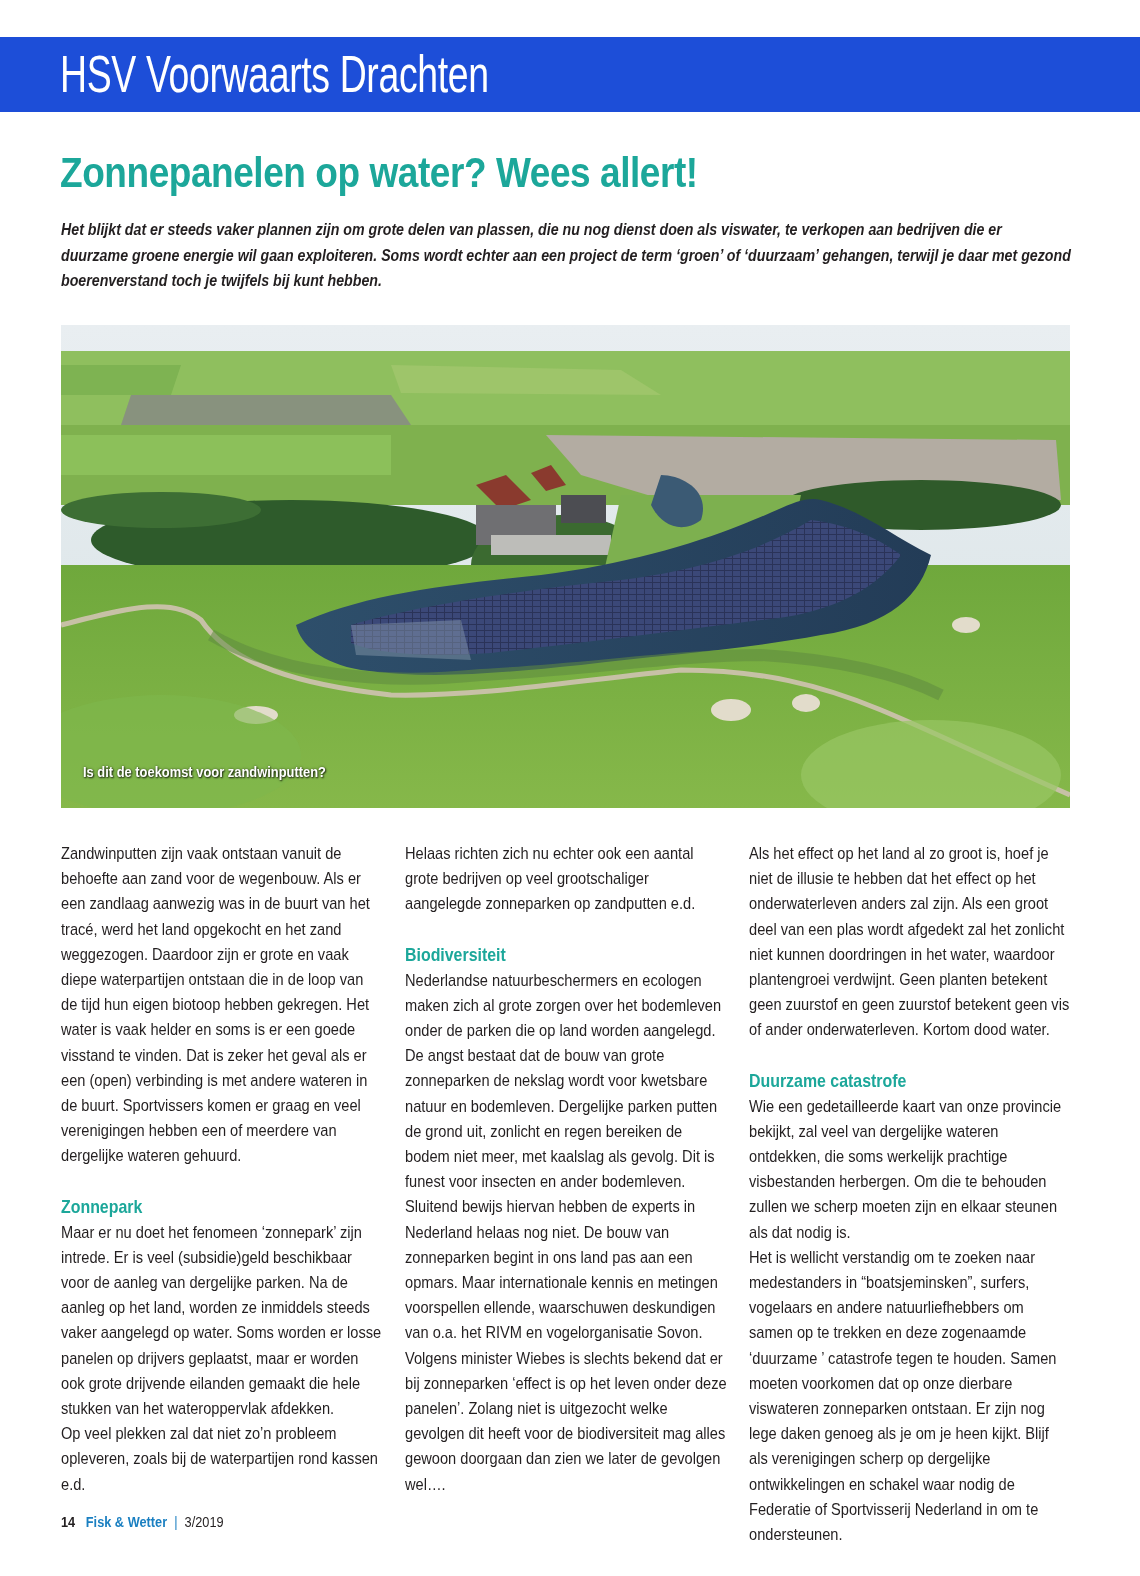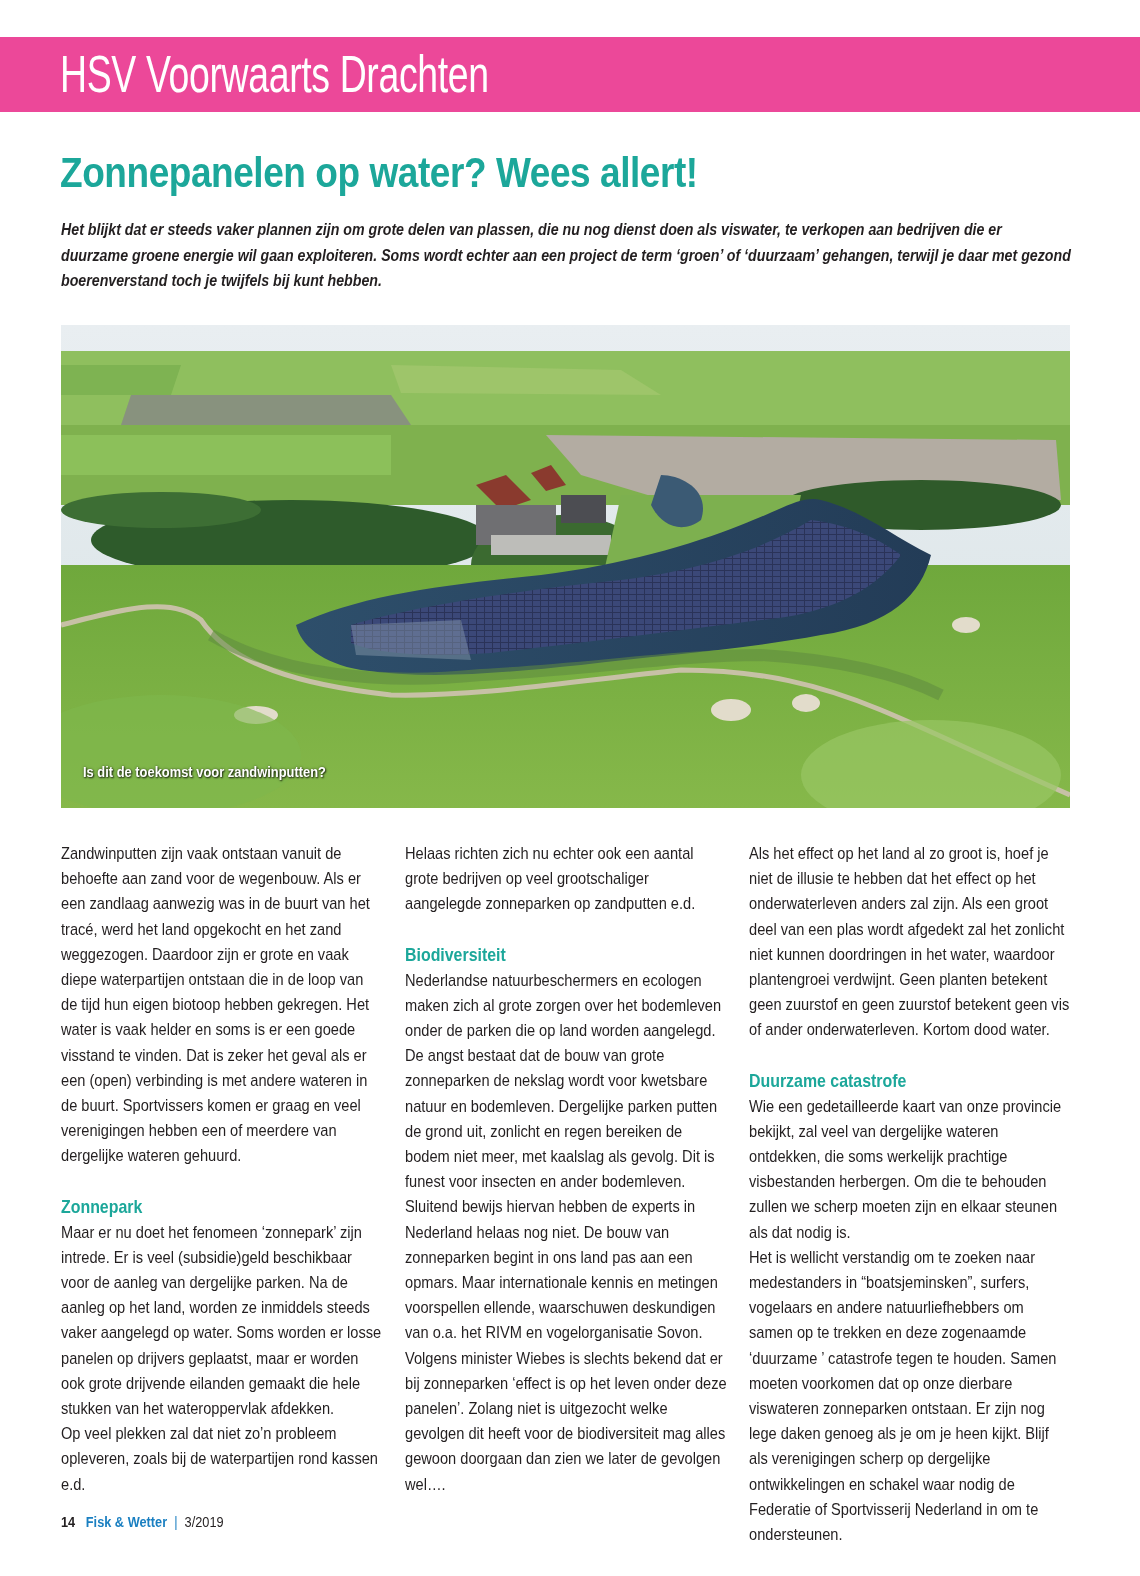--- a/index.html
+++ b/index.html
@@ -1,19 +1,19 @@
 <!DOCTYPE html>
 <html><head>
 <meta charset="utf-8">
 <style>
   html, body { margin: 0; padding: 0; background: #ffffff; }
   body { width: 1140px; height: 1576px; position: relative; overflow: hidden;
          font-family: "Liberation Sans", sans-serif; color: #231f20; }
 
-  .banner { position: absolute; left: 0; top: 37px; width: 1140px; height: 75px; background: #ec4899; }
+  .banner { position: absolute; left: 0; top: 37px; width: 1140px; height: 75px; background: #1d4ed8; }
   .banner-title { position: absolute; left: 60px; top: 4px; color: #fff; font-size: 52px;
                   font-family: "Liberation Sans Narrow", "Liberation Sans", sans-serif;
                   transform: scaleX(0.72); transform-origin: left center; letter-spacing: -0.5px;
                   white-space: nowrap; line-height: 66px; }
 
   .headline { position: absolute; left: 60px; top: 144px; color: #1ca79a; font-weight: bold;
               font-size: 43px; line-height: 56px; white-space: nowrap;
               transform: scaleX(0.86); transform-origin: left center; letter-spacing: -0.5px; }
 
   .intro { position: absolute; left: 61px; top: 217px; width: 1175px; font-style: italic; font-weight: bold;

